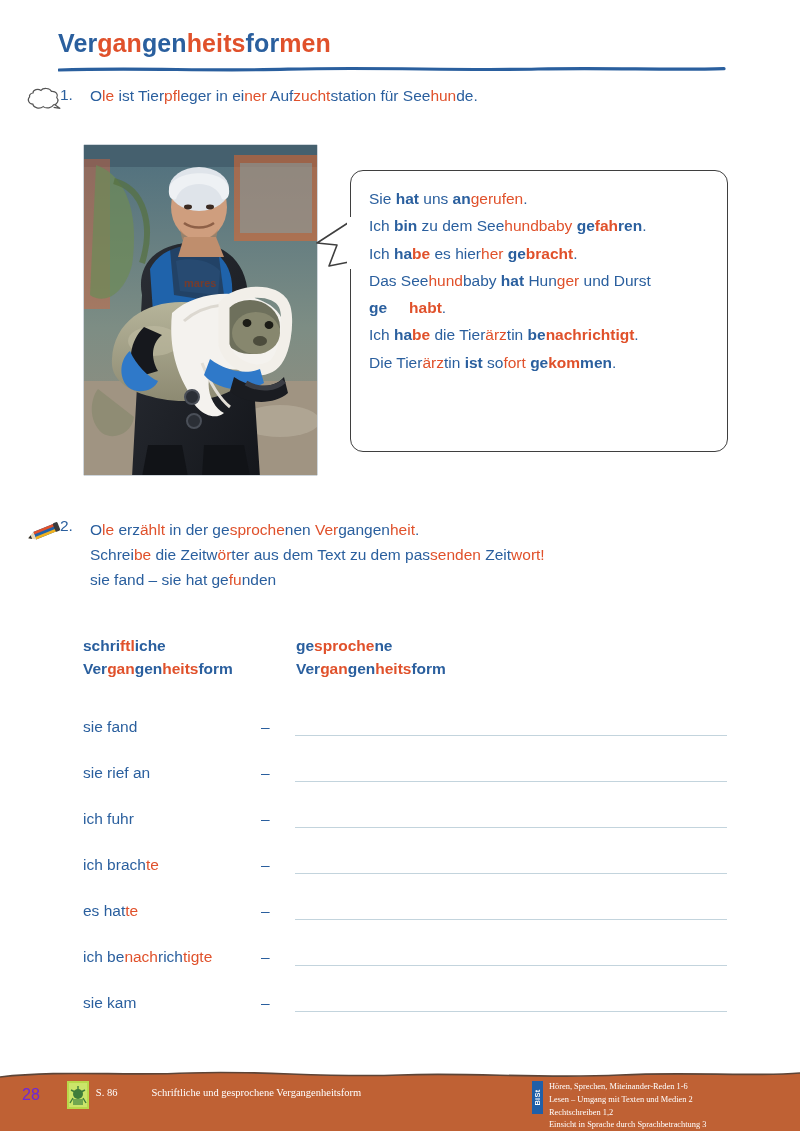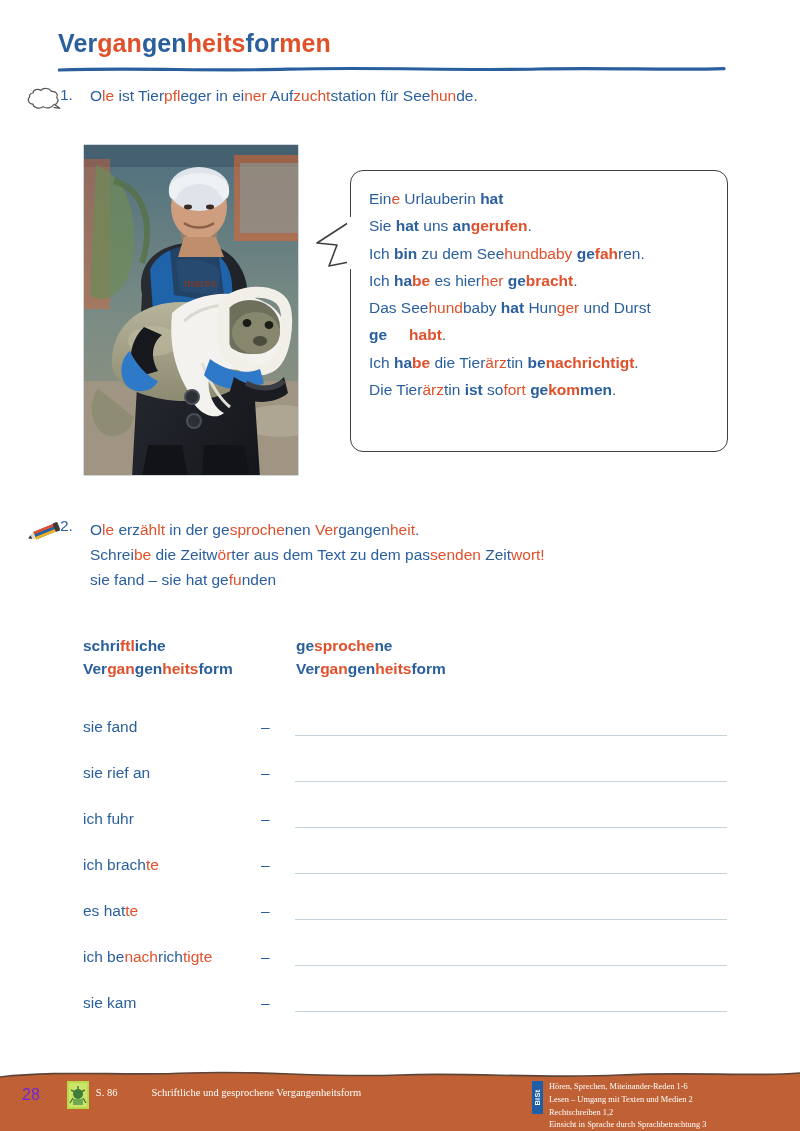--- a/index.html
+++ b/index.html
@@ -29,21 +29,21 @@
   
   .task1 { position:absolute; left:24px; top:86px; width:740px;
            display:flex; align-items:flex-start; }
   .bubble-icon { width:40px; height:28px; flex:0 0 auto; margin-top:1px; }
   .tasknum { color:#2a5f9e; font-size:15.5px; margin-left:-4px; width:30px;
              flex:0 0 auto; }
   .task1 .tasktext { font-size:15.5px; line-height:1.35; white-space:nowrap; }
 
   
   .photo {
-    position:absolute; left:83px; top:144px; width:216px; height:332px;
+    position:absolute; left:83px; top:144px; width:235px; height:332px;
     border:1px solid #cfd6dc; border-radius:2px; overflow:hidden;
     background:#6b6f63;
   }
   .photo svg { display:block; }
 
   
   .speech {
     position:absolute; left:350px; top:170px; width:378px; height:282px;
     border:1.6px solid #3f3f3f; border-radius:13px; background:#fff;
   }
@@ -205,23 +205,22 @@
   </div>
 
   <div class="speech">
     <div class="tail">
       <svg width="48" height="52" viewBox="0 0 48 52">
         <path d="M47,2 L10,26 L30,28 L22,49 L47,44" fill="#ffffff" stroke="#3f3f3f" stroke-width="1.6" stroke-linejoin="round"></path>
         <rect x="40" y="0" width="8" height="52" fill="#ffffff"></rect>
       </svg>
     </div>
     <div class="speech-text">
-        <div><span class="b">Ein</span><span class="r">e</span><span class="b"> Urlauberin </span><span class="b" style="font-weight: bold;">hat</span></div>
-        <div><span class="b">Sie </span><span class="b" style="font-weight: bold;">hat</span><span class="b"> uns </span><span class="b" style="font-weight: bold;">an</span><span class="r" style="font-weight: bold;">gerufen</span><span class="b">.</span></div>
-        <div><span class="b">Ich </span><span class="b" style="font-weight: bold;">bin</span><span class="b"> zu dem See</span><span class="r">hundbaby</span><span class="b"> </span><span class="b" style="font-weight: bold;">ge</span><span class="r" style="font-weight: bold;">fah</span><span class="b" style="font-weight: normal;">ren</span><span class="b">.</span></div>
+        <div><span class="b">Sie </span><span class="b" style="font-weight: bold;">hat</span><span class="b"> uns </span><span class="b" style="font-weight: bold;">an</span><span class="r" style="font-weight: normal;">gerufen</span><span class="b">.</span></div>
+        <div><span class="b">Ich </span><span class="b" style="font-weight: bold;">bin</span><span class="b"> zu dem See</span><span class="r">hundbaby</span><span class="b"> </span><span class="b" style="font-weight: bold;">ge</span><span class="r" style="font-weight: bold;">fah</span><span class="b" style="font-weight: bold;">ren</span><span class="b">.</span></div>
         <div><span class="b">Ich </span><span class="b" style="font-weight: bold;">ha</span><span class="r" style="font-weight: bold;">be</span><span class="b"> es hier</span><span class="r">her</span><span class="b"> </span><span class="b" style="font-weight: bold;">ge</span><span class="r" style="font-weight: bold;">bracht</span><span class="b">.</span></div>
         <div><span class="b">Das See</span><span class="r">hund</span><span class="b">baby </span><span class="b" style="font-weight: bold;">hat</span><span class="b"> Hun</span><span class="r">ger</span><span class="b"> und Durst</span></div>
         <div><span class="b" style="font-weight: bold;">ge</span><span class="r" style="font-weight: bold; margin-left: 22px;">habt</span><span class="b">.</span></div>
         <div><span class="b">Ich </span><span class="b" style="font-weight: bold;">ha</span><span class="r" style="font-weight: bold;">be</span><span class="b"> die Tier</span><span class="r">ärz</span><span class="b">tin </span><span class="b" style="font-weight: bold;">be</span><span class="r" style="font-weight: bold;">nachrich</span><span class="r" style="font-weight: bold;">tigt</span><span class="b">.</span></div>
         <div><span class="b">Die Tier</span><span class="r">ärz</span><span class="b">tin </span><span class="b" style="font-weight: bold;">ist</span><span class="b"> so</span><span class="r">fort</span><span class="b"> </span><span class="b" style="font-weight: bold;">ge</span><span class="r" style="font-weight: bold;">kom</span><span class="b" style="font-weight: bold;">men</span><span class="b">.</span></div>
       </div>
   </div>
 
   <div class="task2">
     <span class="pencil-icon">

